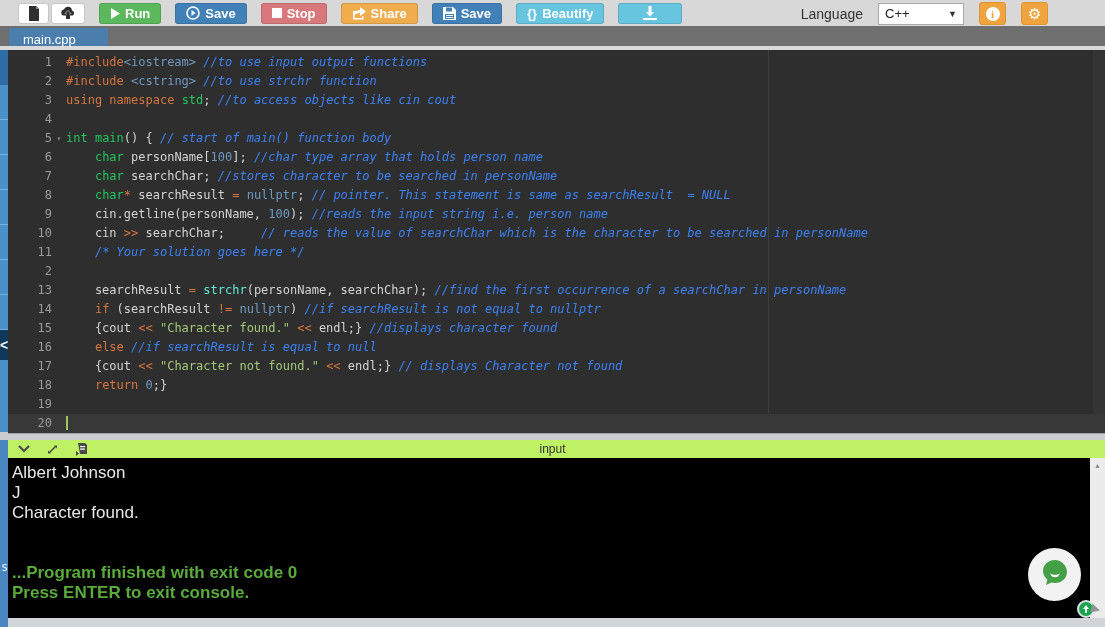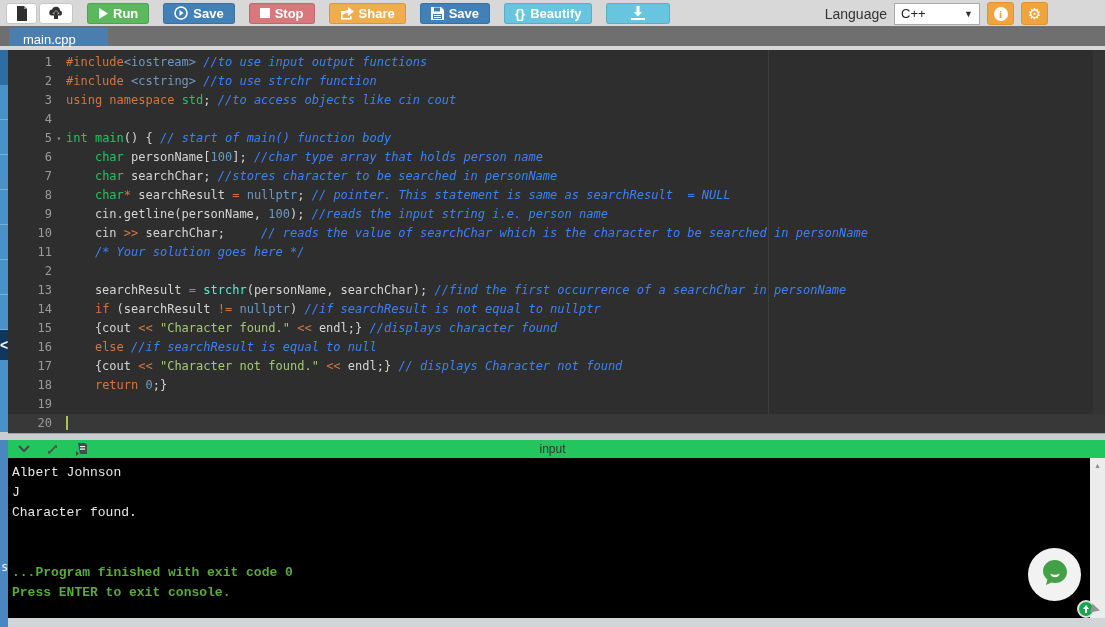--- a/index.html
+++ b/index.html
@@ -1,37 +1,37 @@
 <!DOCTYPE html>
 <html><head>
 <meta charset="utf-8">
 <style>
   html,body{margin:0;padding:0}
   body{width:1105px;height:627px;position:relative;overflow:hidden;
        font-family:"Liberation Sans",sans-serif;background:#d8d8d8}
 
   
   .toolbar{position:absolute;top:0;left:0;right:0;height:26px;background:#d8d8d8;
-           display:flex;align-items:center;padding-left:6px;box-sizing:border-box}
+           display:flex;align-items:center;padding-left:18px;box-sizing:border-box}
   .btn{height:21px;border-radius:3px;display:inline-flex;align-items:center;gap:5px;
        padding:0 10px;color:#fff;font-size:13px;font-weight:bold;cursor:pointer;
        border:1px solid rgba(0,0,0,.12);box-sizing:border-box}
   .btn svg{display:block}
   .btn-white{background:#fff;border:1px solid #c6c6c6;padding:0 8px;margin-right:2px}
   .mr{margin-right:14px}
   .btn-run{background:#5cb85c}
   .btn-debug{background:#4181b8}
   .btn-stop{background:#d9787c}
   .btn-share{background:#f0ad4e}
   .btn-save{background:#4181b8}
   .btn-beautify{background:#68c5e0}
   .btn-download{background:#68c5e0;padding:0 24px}
   .braces{font-weight:bold;font-size:13px}
 
-  .toolbar-right{position:absolute;right:57px;top:2px;display:flex;align-items:center;gap:7px}
+  .toolbar-right{position:absolute;right:57px;top:2px;display:flex;align-items:center;gap:15px}
   .lang-label{color:#333;font-size:14px}
   .lang-select{width:86px;height:22px;background:#fff;border:1px solid #a9a9a9;
                font-size:13px;color:#222;display:flex;align-items:center;
                justify-content:space-between;padding:0 6px;box-sizing:border-box;cursor:pointer}
   .lang-caret{font-size:9px;color:#333}
   .sq-btn{width:27px;height:23px;border-radius:3px;background:#f0a43f;display:flex;
           align-items:center;justify-content:center;cursor:pointer;border:1px solid #e0942f;box-sizing:border-box}
   .info-glyph{width:14px;height:14px;border-radius:50%;background:#fff;color:#f0a43f;
               font-size:11px;font-weight:bold;text-align:center;line-height:14px;font-family:"Liberation Serif",serif}
   .gear-glyph{color:#fff;font-size:15px;line-height:15px}
@@ -56,26 +56,26 @@
   .seg-t{color:#22c55e;font-weight:normal}
   .seg-p{color:#d4d4d4}
   .seg-c{color:#3b82f6;font-style:italic}
   .seg-s{color:#a3c878}
   .seg-n{color:#6f99c2}
   .seg-r{color:#5eead4}
   .cursor{display:inline-block;width:2px;height:14px;background:#a5c261;vertical-align:middle;margin-bottom:2px}
 
   
   .divider{position:absolute;top:433px;height:7px;left:0;right:0;background:#c9cdd0;border-top:1px solid #9fa4a8}
-  .console-header{position:absolute;top:440px;height:19px;left:0;right:0;background:#22c55e}
+  .console-header{position:absolute;top:440px;height:19px;left:0;right:0;background:#bef264}
   .ch-icons{position:absolute;left:18px;top:0;height:18px;display:flex;gap:16px;align-items:center;z-index:2}
   .ch-icon{cursor:pointer;display:flex;align-items:center}
   .ch-label{position:absolute;left:0;right:0;top:2px;text-align:center;font-size:12px;color:#333}
   .console{position:absolute;top:458px;left:8px;right:15px;height:160px;background:#000;
-           font-family:Liberation Mono, monospace;font-size:13px;color:#e8e8e8;
+           font-family:Liberation Sans, sans-serif;font-size:17px;color:#e8e8e8;
            padding:5px 0 0 4px;box-sizing:border-box;cursor:text}
   .console-line{height:20px;line-height:20px;white-space:pre}
   .console-line.status{color:#5aaa3c;font-weight:bold}
   .console-scrollbar{position:absolute;top:458px;right:0;width:15px;height:160px;background:#ececec;
                      text-align:center;cursor:pointer}
   .sb-arrow{color:#8a8a8a;font-size:7px;line-height:10px;margin-top:3px}
   .bottom-strip{position:absolute;top:618px;height:9px;left:0;right:0;background:#d2d5d8}
 
   
   .left-strip{position:absolute;top:50px;left:0;width:8px;height:577px;z-index:5}

